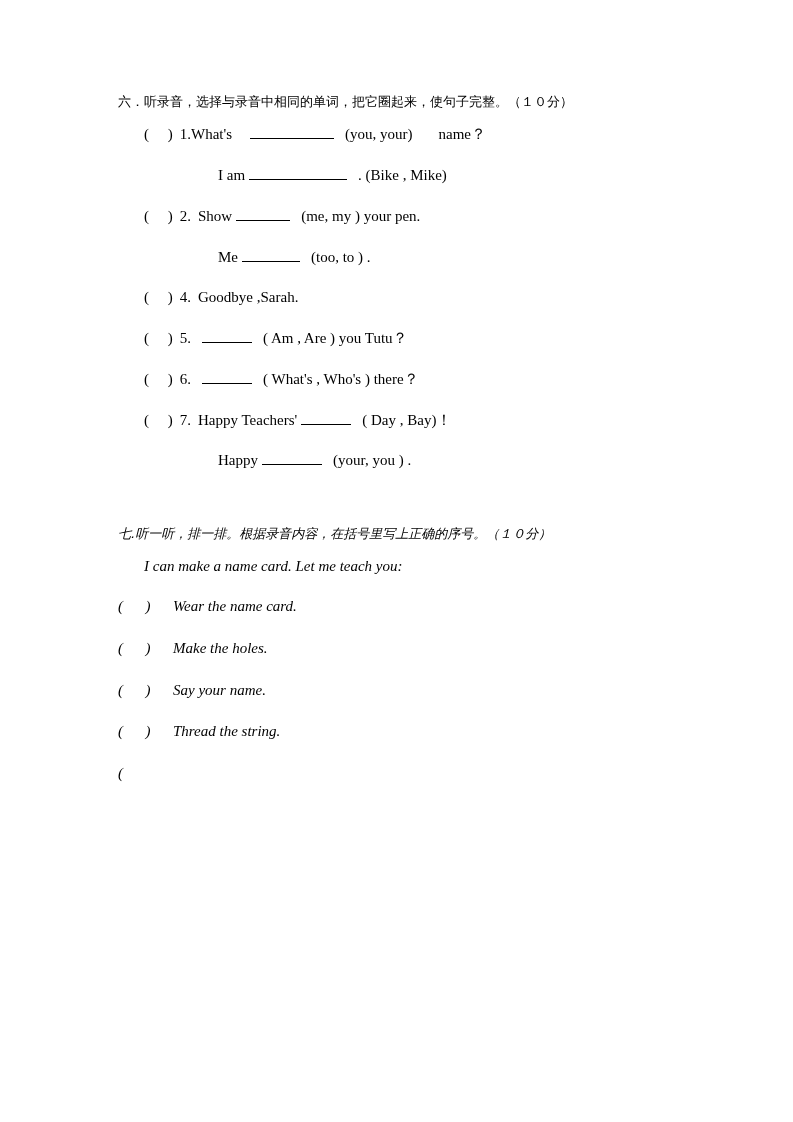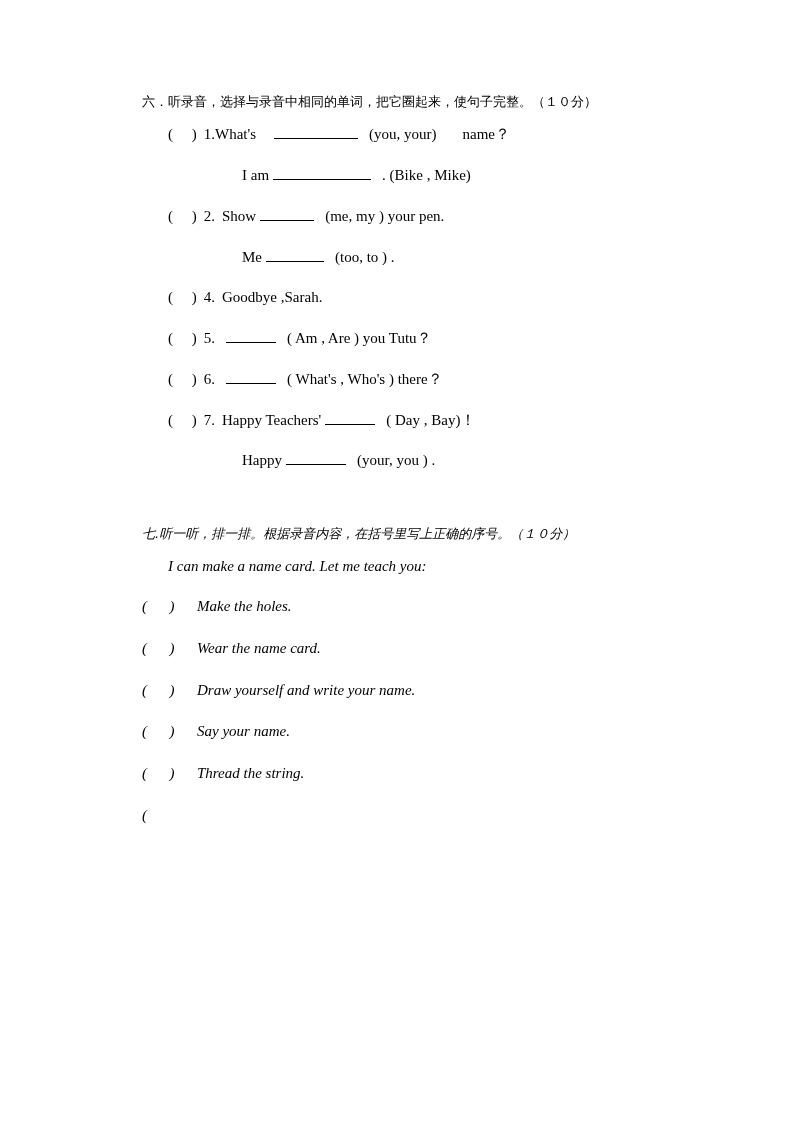--- a/index.html
+++ b/index.html
@@ -14,21 +14,20 @@
     color: #000000;
     position: relative;
     overflow: hidden;
   }
   .page {
     position: relative;
     width: 750px;
     height: 1122px;
     box-sizing: border-box;
     padding: 92px 93px 0 118px;
-    margin-left: 24px;
   }
   .section-heading {
     font-family: "Liberation Sans", sans-serif;
     font-size: 13.5px;
     line-height: 1.5;
     margin: 0 0 12px 0;
     white-space: nowrap;
   }
   .section-heading .cn {
     font-family: "DejaVu Sans", sans-serif;
@@ -133,30 +132,27 @@
   </div>
 
   <div class="section2">
     <p class="section-heading">
       <span class="cn">七.听一听，排一排。根据录音内容，在括号里写上正确的序号。（１０分）</span>
     </p>
 
     <p class="intro-line">I    can make a name card. Let me teach you:</p>
 
     <p class="order-line">
-      <span class="order-paren">(&nbsp;&nbsp;&nbsp;&nbsp;&nbsp;&nbsp;)</span><span class="gap-sm"></span><span>Make the holes.</span>
-    </p>
-
-    <p class="order-line">
       <span class="order-paren">(&nbsp;&nbsp;&nbsp;&nbsp;&nbsp;&nbsp;)</span><span class="gap-sm"></span><span>Wear the name card.</span>
     </p>
 
     <p class="order-line">
-      <span class="order-paren">(&nbsp;&nbsp;&nbsp;&nbsp;&nbsp;&nbsp;)</span><span class="gap-sm"></span><span>Draw yourself and write your name.</span>
+      <span class="order-paren">(&nbsp;&nbsp;&nbsp;&nbsp;&nbsp;&nbsp;)</span><span class="gap-sm"></span><span>Make the holes.</span>
     </p>
+
 
     <p class="order-line">
       <span class="order-paren">(&nbsp;&nbsp;&nbsp;&nbsp;&nbsp;&nbsp;)</span><span class="gap-sm"></span><span>Say your name.</span>
     </p>
 
     <p class="order-line">
       <span class="order-paren">(&nbsp;&nbsp;&nbsp;&nbsp;&nbsp;&nbsp;)</span><span class="gap-sm"></span><span>Thread the string.</span>
     </p>
 
     <p class="order-line order-last">

